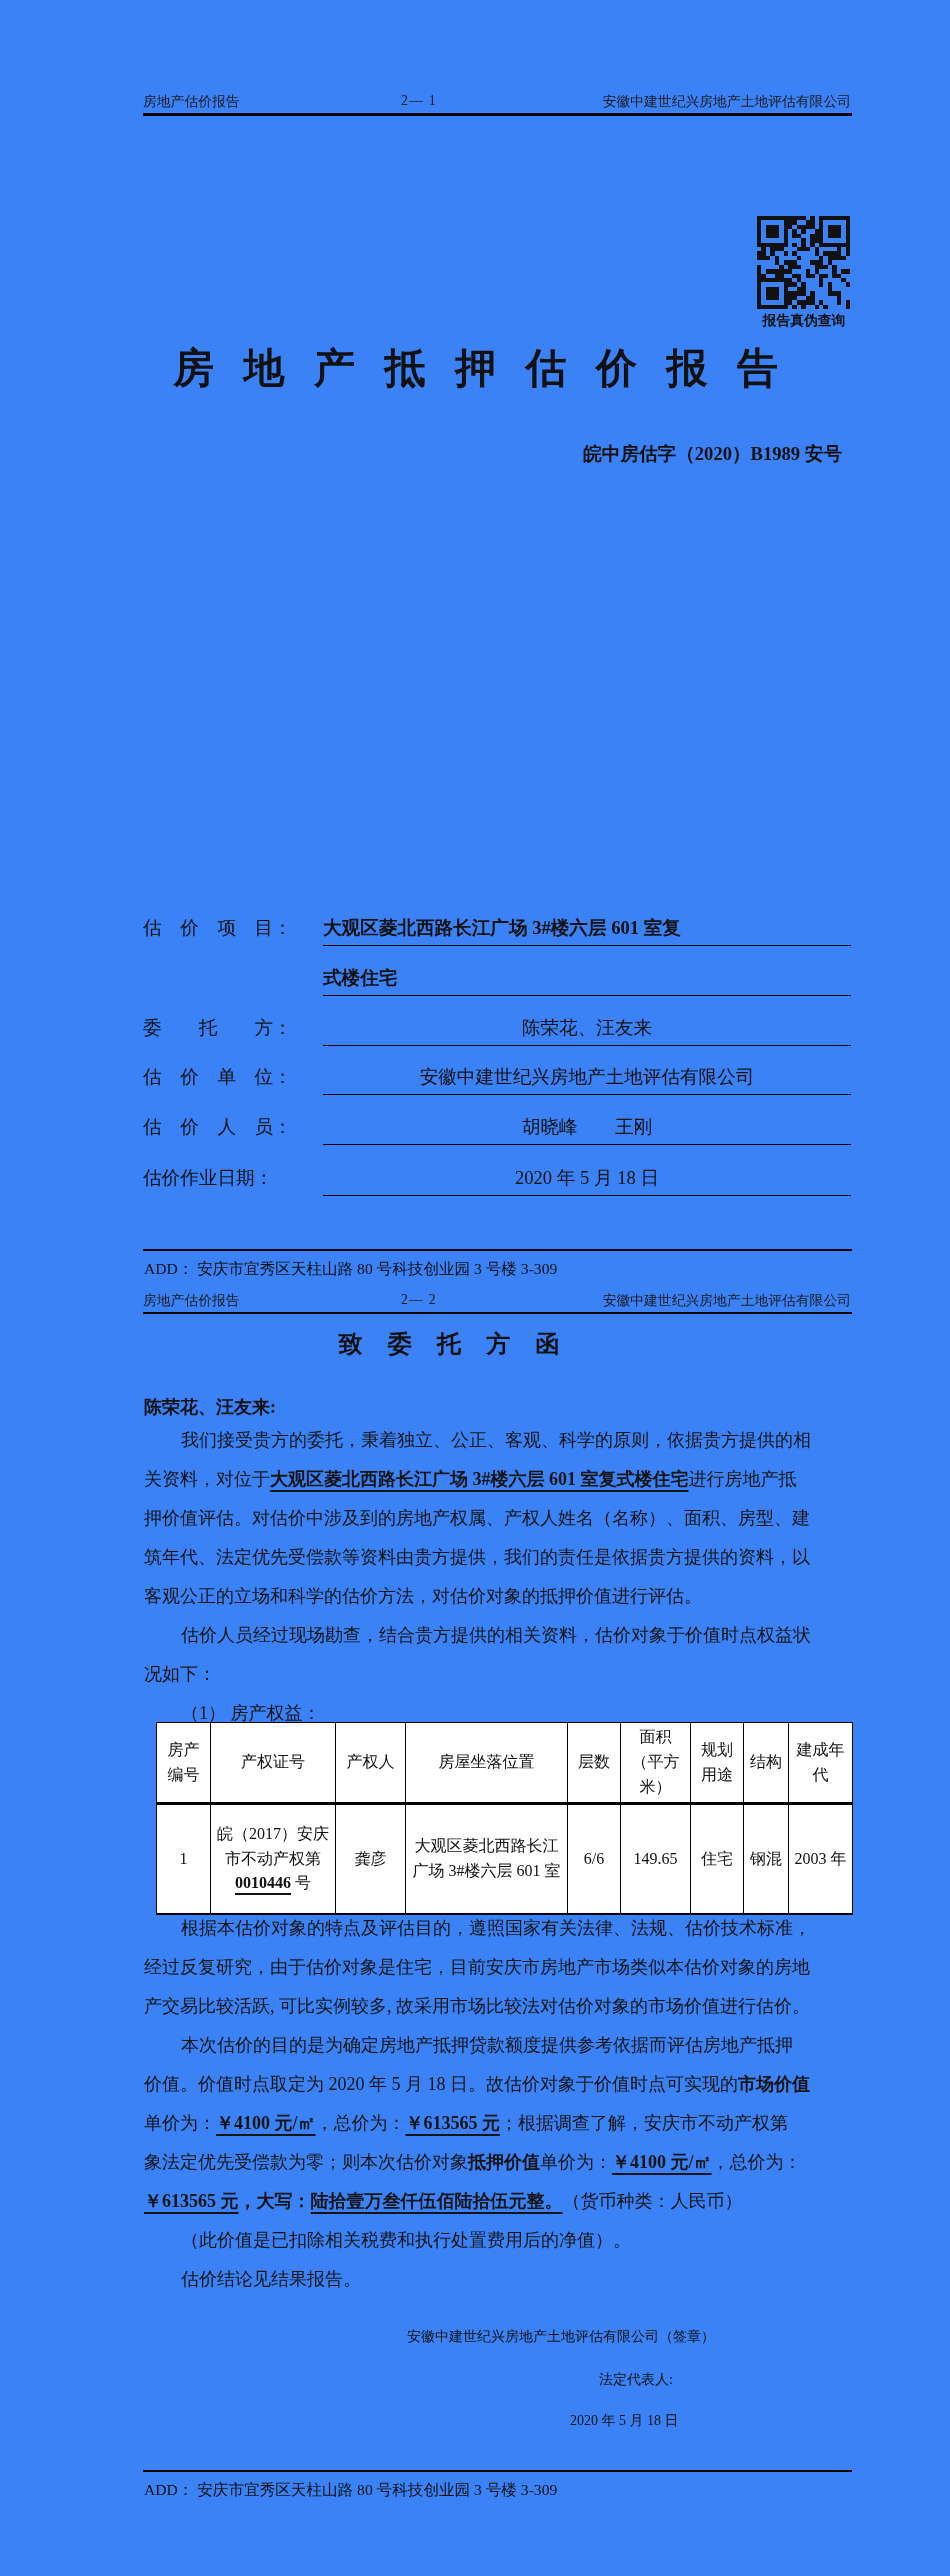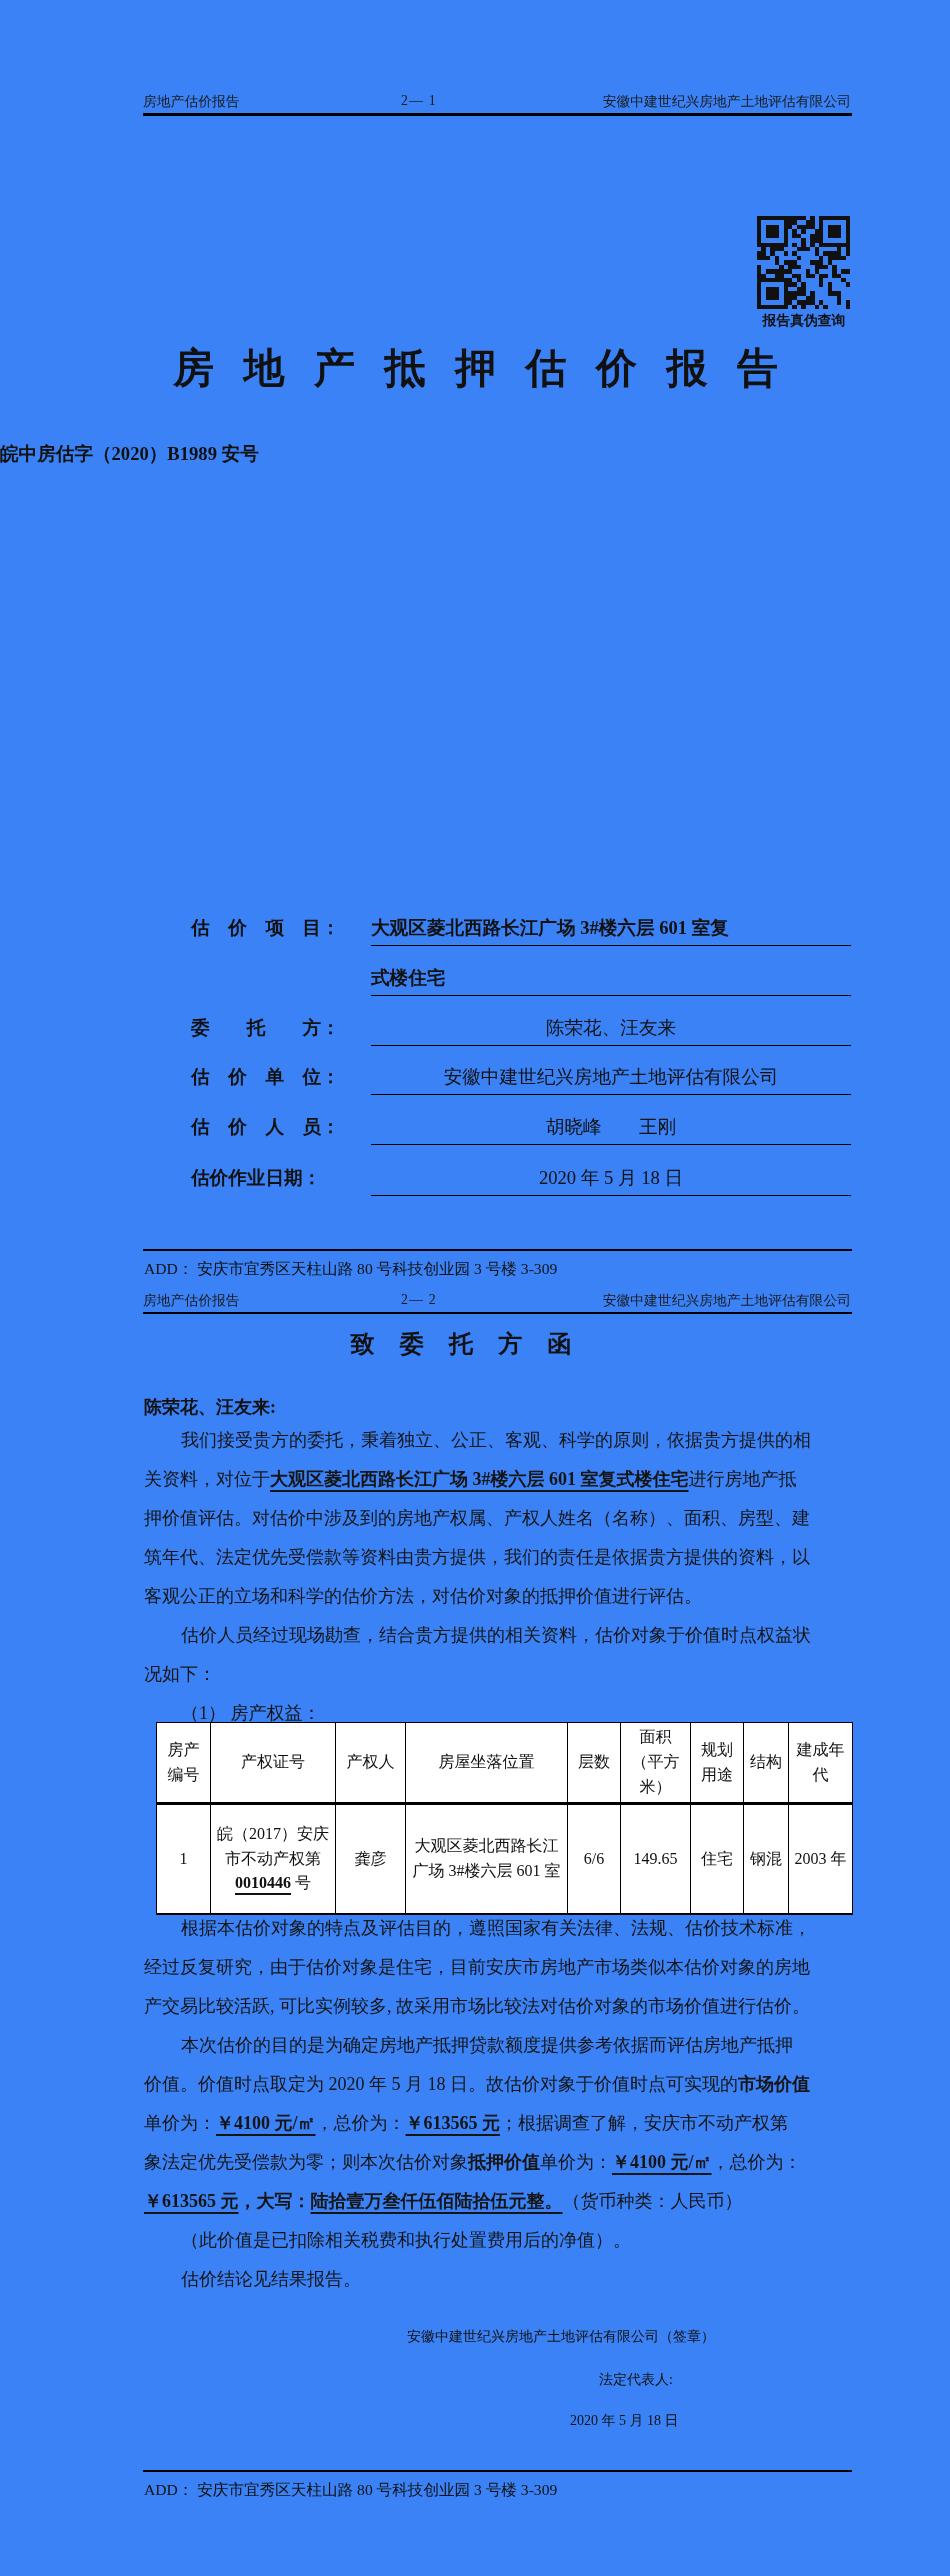--- a/index.html
+++ b/index.html
@@ -18,31 +18,31 @@
   .runhead .lh{position:absolute;left:0;top:0;}
   .runhead .ch{position:absolute;left:258px;top:0;letter-spacing:1.2px;}
   .runhead .rh{position:absolute;right:0;top:0;}
   .rule{left:143px;width:709px;height:3px;background:#000;}
   
   .qrbox{left:757px;top:216px;width:93px;height:93px;}
   .qrcap{left:749px;top:312px;width:110px;text-align:center;font-size:13.8px;font-weight:bold;}
   
   .bigtitle{left:0;top:341px;width:951px;text-align:center;
     font-size:41px;font-weight:bold;letter-spacing:0.72em;text-indent:0.72em;white-space:nowrap;}
-  .docno{left:0;top:441px;width:842px;text-align:left;font-size:18.6px;font-weight:bold;}
+  .docno{left:0;top:441px;width:842px;text-align:right;font-size:18.6px;font-weight:bold;}
   
   .frow{left:143px;width:708px;height:31px;display:flex;font-size:18.6px;}
-  .frow .flabel{width:180px;font-weight:bold;white-space:pre;flex:0 0 auto;margin-left:48px;}
+  .frow .flabel{width:180px;font-weight:normal;white-space:pre;flex:0 0 auto;}
   .frow .fval{flex:1 1 auto;border-bottom:1.8px solid #000;text-align:center;white-space:pre;padding-bottom:5px;}
   .fval.left{text-align:left;}
   .fval.bold{font-weight:bold;}
   
   .addline{left:144px;width:779px;font-size:15.6px;white-space:pre;}
   
-  .lettertitle{left:12px;width:898px;text-align:center;font-size:24px;font-weight:bold;
+  .lettertitle{left:0;width:898px;text-align:center;font-size:24px;font-weight:bold;
     letter-spacing:1.05em;text-indent:1.05em;white-space:nowrap;}
   .salut{left:144px;font-size:18px;font-weight:bold;}
   .bodyblock{left:144px;width:716px;font-size:18px;line-height:39px;color:#151515;}
   .bodyblock .ln{white-space:nowrap;}
   .ind{padding-left:37px;}
   .b{font-weight:bold;}
   .bu{font-weight:bold;text-decoration:underline;text-decoration-thickness:1.5px;text-underline-offset:5.4px;}
   
   table.rights{border-collapse:collapse;table-layout:fixed;background:#fff;}
   table.rights th,table.rights td{

